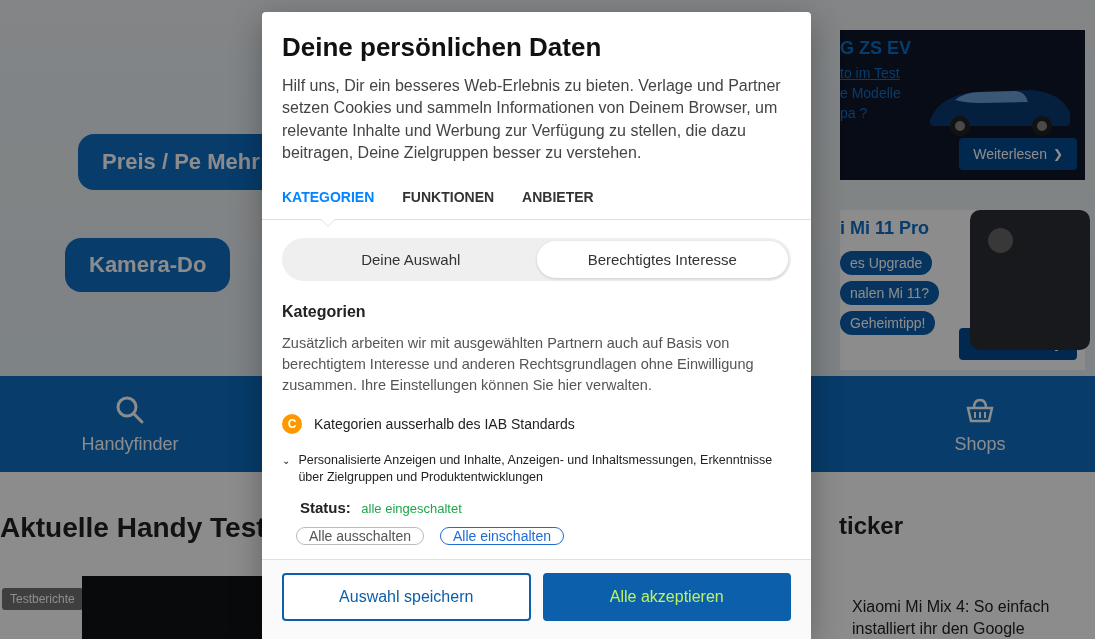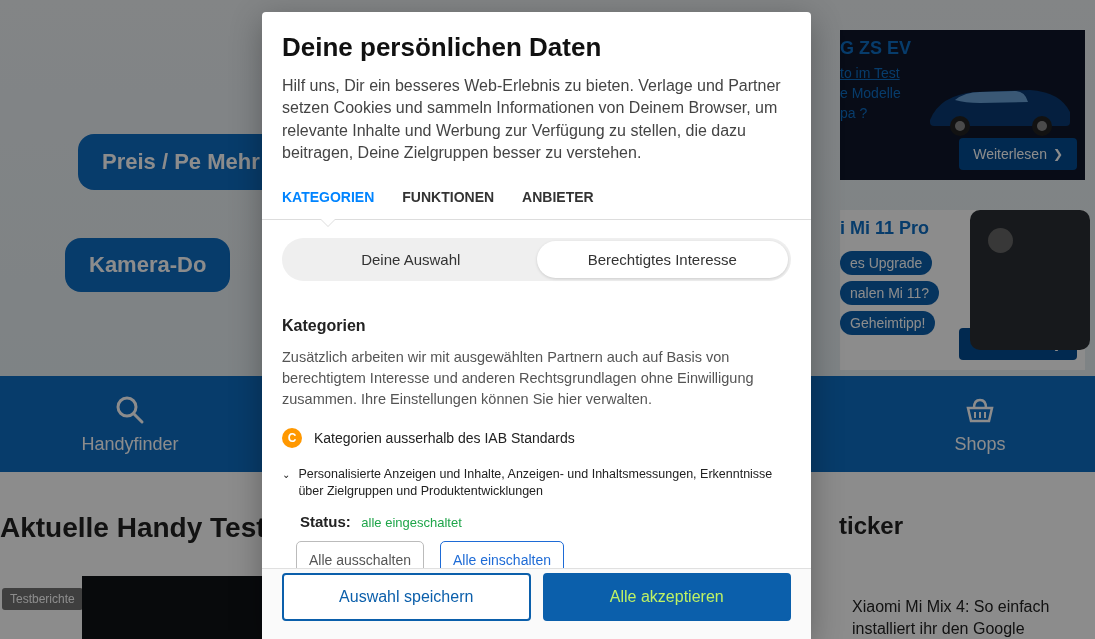--- a/index.html
+++ b/index.html
@@ -42,38 +42,38 @@
   
   .modal { position:absolute; left:262px; top:12px; width:549px; height:627px; background:#fff; border-radius:4px; box-shadow:0 8px 32px rgba(0,0,0,0.3); display:flex; flex-direction:column; }
   .modal-header { padding:20px 20px 10px 20px; }
   .modal-title { font-size:26px; font-weight:800; color:#111; margin-bottom:12px;}
   .modal-intro { font-size:16px; color:#444; line-height:1.4;}
   .modal-tabs { display:flex; gap:28px; padding:0 20px; border-bottom:1px solid #ddd;}
   .modal-tab { padding:14px 0 14px 0; font-size:14px; font-weight:700; color:#333; cursor:pointer; position:relative;}
   .modal-tab.active { color:#0084ff;}
   .modal-tab.active::after{content:"";position:absolute;bottom:-7px;left:50%;transform:translateX(-50%);width:0;height:0;border-left:7px solid transparent;border-right:7px solid transparent;border-top:7px solid #fff;filter:drop-shadow(0 1px 0 #ddd);}
   .modal-body { flex:1 1 auto; overflow:hidden; padding:18px 20px 0 20px;}
-  .segment { display:flex; background:#efefef; border-radius:22px; padding:3px; margin-bottom:36px;}
+  .segment { display:flex; background:#efefef; border-radius:22px; padding:3px; margin-bottom:22px;}
   .seg-btn { flex:1; text-align:center; padding:10px 0; font-size:15px; color:#333; border-radius:19px; cursor:pointer;}
   .seg-btn.active { background:#fff; box-shadow:0 1px 3px rgba(0,0,0,0.15);}
   .sec-heading { font-size:16px; font-weight:700; color:#222; margin-bottom:12px;}
   .sec-text { font-size:14.5px; color:#555; line-height:1.45; margin-bottom:18px;}
   .row-c { display:flex; align-items:center; gap:12px; font-size:14px; color:#222; margin-bottom:18px;}
   .c-badge { width:20px;height:20px;border-radius:50%;background:#ff9800;color:#fff;display:flex;align-items:center;justify-content:center;font-size:12px;font-weight:700;}
   .expander { display:flex; align-items:flex-start; gap:8px; font-size:12.5px; color:#222; line-height:1.4; cursor:pointer; margin-bottom:12px;}
   .expander .caret { margin-top:2px; font-size:10px;}
   .status-row { margin:0 0 10px 18px;}
   .status-label { font-size:15px; font-weight:700; color:#222; margin-right:6px;}
   .status-val { font-size:13px; color:#1fa54a;}
   .btn-row { display:flex; gap:16px; margin-left:14px; margin-bottom:20px;}
-  .small-btn { border:1px solid #bbb; background:#fff; color:#555; font-size:14px; padding:10px 12px; border-radius:5px; cursor:pointer;}
+  .small-btn { border:1px solid #bbb; background:#fff; color:#555; font-size:14px; padding:0 12px; border-radius:13px; cursor:pointer;}
   .small-btn.primary-outline { border-color:#1e6bd6; color:#1e6bd6;}
   .divider{height:1px;background:#e5e5e5;margin:0 -20px 18px -20px;}
 
-  .modal-footer { border-top:1px solid #e0e0e0; padding:4px 20px 18px 20px; display:flex; gap:12px; background:#fafafa;}
+  .modal-footer { border-top:1px solid #e0e0e0; padding:13px 20px 18px 20px; display:flex; gap:12px; background:#fafafa;}
   .foot-btn { flex:1; text-align:center; padding:13px 0; font-size:16px; border-radius:4px; cursor:pointer;}
   .foot-outline { border:2px solid #0b5fab; color:#0b5fab; background:#fff;}
   .foot-solid  { background:#0b5fab; color:#bef264; border:2px solid #0b5fab;}
 
   
   .nav-item.shops{margin-left:auto;flex:0 0 230px;}
 
   svg{display:block;}
 </style>
 </head>

